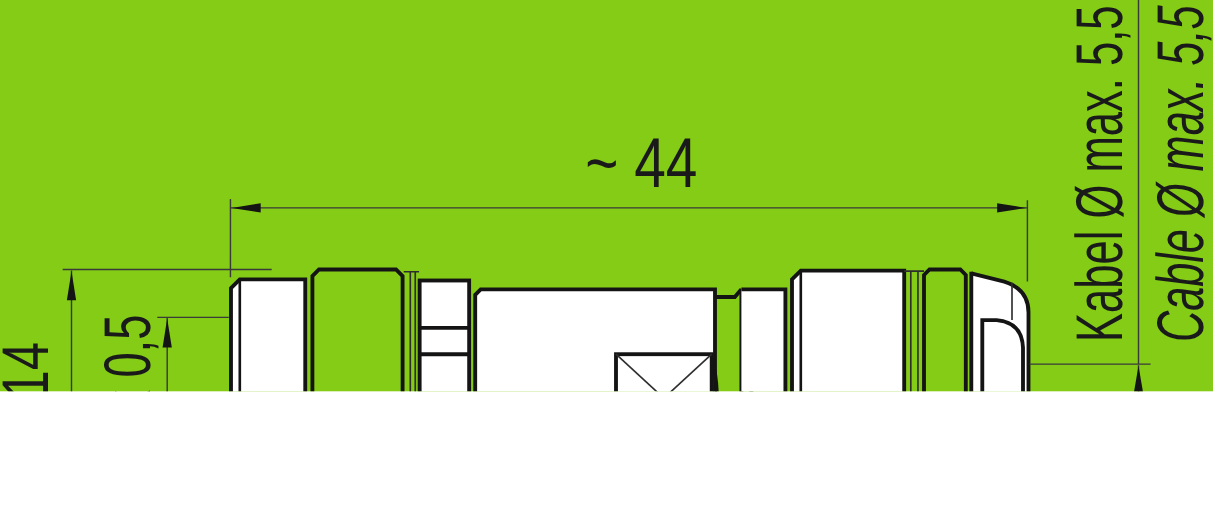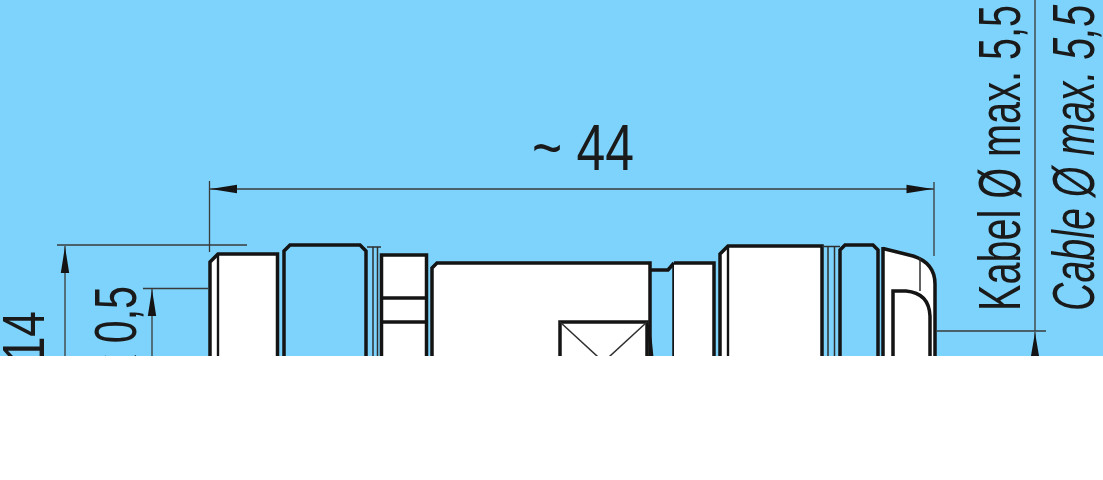--- a/index.html
+++ b/index.html
@@ -1,16 +1,16 @@
 <!DOCTYPE html>
 <html><head>
 <meta charset="utf-8">
 <style>
   html,body{margin:0;padding:0;background:#ffffff;}
-  .stage{position:relative;width:1103px;height:356px;background:#7dd3fc;overflow:hidden;
+  .stage{position:relative;width:1103px;height:356px;background:#84cc16;overflow:hidden;
          font-family:"Liberation Sans", sans-serif;}
   svg{display:block;}
   .bold{stroke:#141414;stroke-width:3.5;fill:none;stroke-linejoin:miter;stroke-linecap:butt;}
   .bold-f{stroke:#141414;stroke-width:3.5;fill:#ffffff;stroke-linejoin:miter;}
   .med{stroke:#141414;stroke-width:2.4;fill:none;}
   .thin{stroke:#2e2e2e;stroke-width:1.5;fill:none;}
   .dim{stroke:#3a3a3a;stroke-width:1.3;fill:none;}
   .arrow{fill:#141414;stroke:none;}
   .dimtext{fill:#1a1a1a;font-family:"Liberation Sans", sans-serif;}
 </style>

